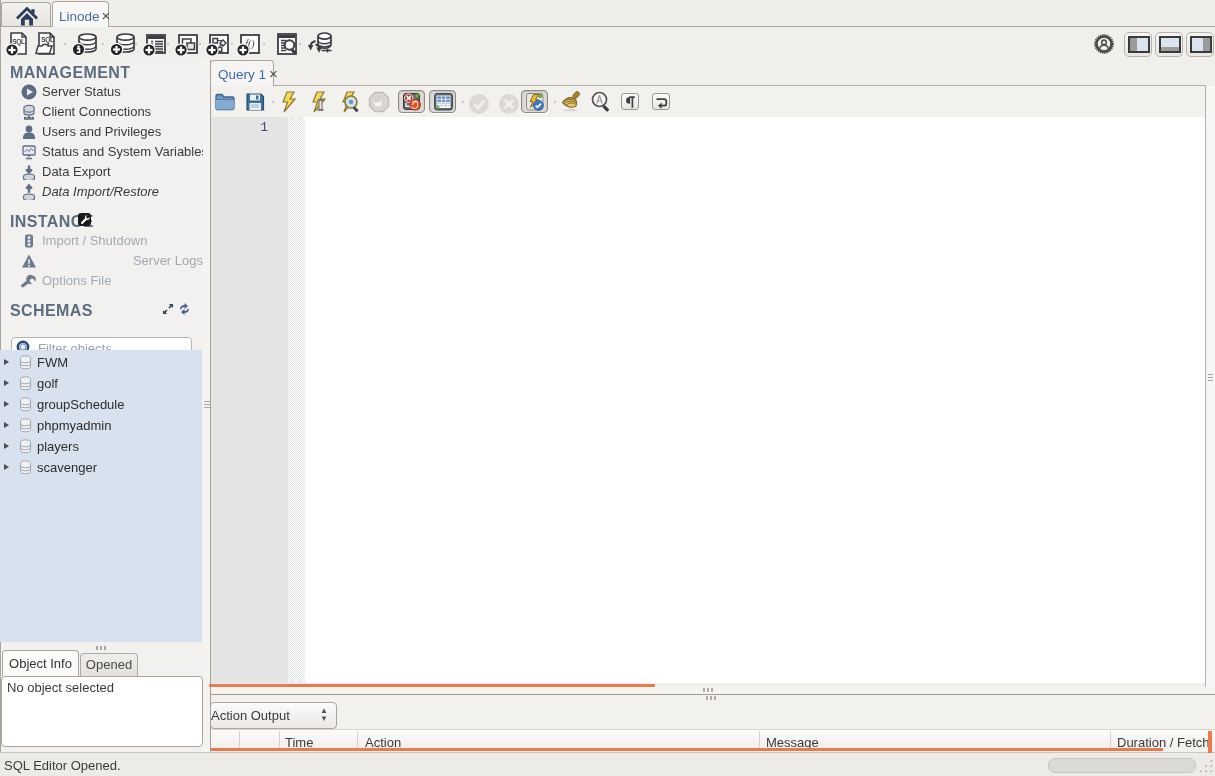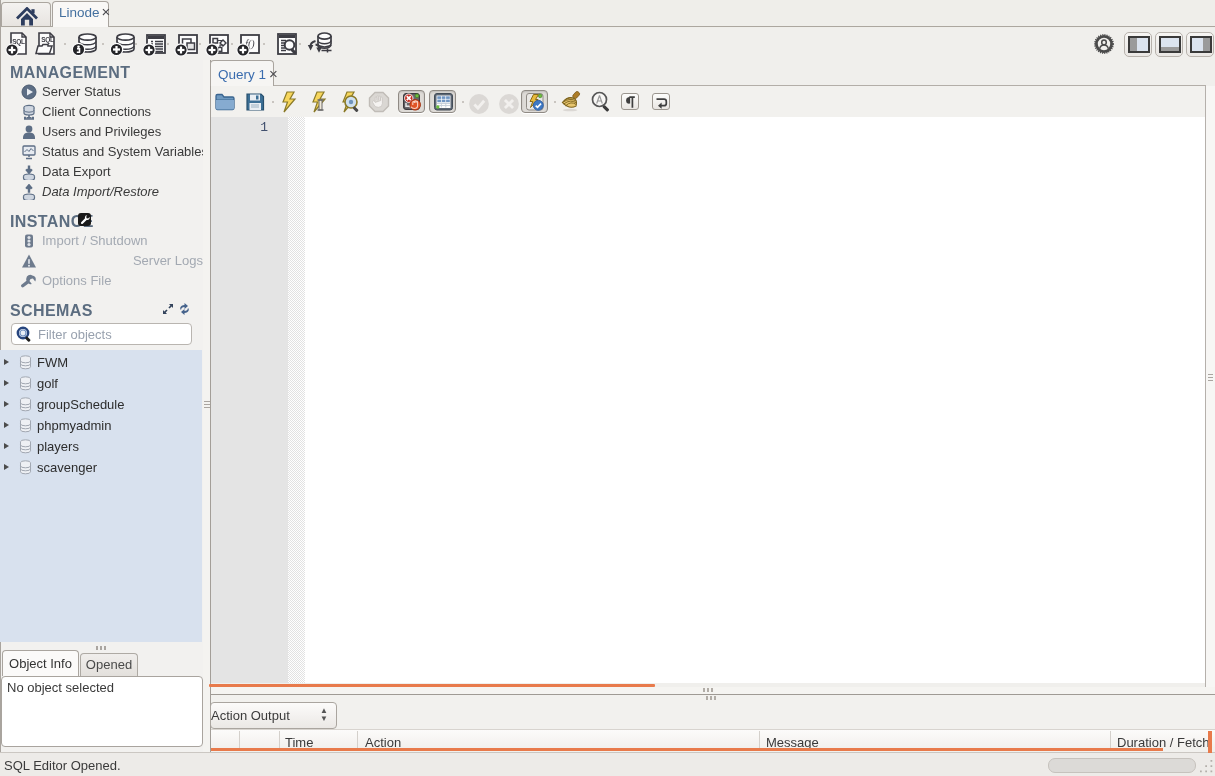--- a/index.html
+++ b/index.html
@@ -6,39 +6,39 @@
   html,body { width:1215px; height:776px; overflow:hidden; }
   body { font-family:"Liberation Sans", sans-serif; background:#f0efec; position:relative; }
   .abs { position:absolute; }
 
   
   #tabbar { left:0; top:0; width:1215px; height:28px; background:#efeeea; border-left:1px solid #a9a49e; }
   #hometab { left:1px; top:2px; width:50px; height:24px; background:linear-gradient(#f4f2f0,#e7e4e0);
              border:1px solid #aba69f; border-bottom:none; border-radius:4px 4px 0 0; }
   #maintab { left:52px; top:1px; width:57px; height:26px; background:#f9f8f6;
              border:1px solid #a9a49e; border-bottom:none; border-radius:4px 4px 0 0;
-             color:#44709f; font-size:13.5px; line-height:20px; padding-left:6px; z-index:3; white-space:nowrap; }
+             color:#44709f; font-size:13.5px; line-height:27px; padding-left:6px; z-index:3; white-space:nowrap; }
   #maintab .x { color:#4a4a4e; font-size:15px; margin-left:2px; }
   #tabline { left:0; top:26px; width:1215px; height:1px; background:#aca79f; }
 
   
   #toolbar { left:0; top:28px; width:1215px; height:32px; background:#f0efec; border-left:1px solid #a9a49e;}
   .tbi { position:absolute; top:31px; width:26px; height:26px; }
   .tbdot { position:absolute; top:43px; width:2px; height:2px; background:#c9c5c0; }
   .panelbtn { position:absolute; top:32px; width:28px; height:25px; border:1px solid #b7b2ac;
               border-radius:5px; background:linear-gradient(#f7f6f4,#eae7e4); }
   .panelbtn svg { position:absolute; left:3px; top:3px; }
 
   
   #sidebar { left:0; top:60px; width:203px; height:692px; background:#f2f1ef; border-left:1px solid #a9a49e; }
   .sechead { position:absolute; font-size:16px; font-weight:bold; color:#5c6d80; letter-spacing:0.4px;text-align:center; }
   .mitem { position:absolute; left:42px; font-size:13px; color:#3a3a3a; white-space:nowrap; width:161px; overflow:hidden; }
   .mitem.dis { color:#a3a9b2; }
   .micon { position:absolute; left:21px; width:16px; height:16px; }
-  #filterbox { left:11px; top:323px; width:181px; height:22px; background:#fff; border:1px solid #b9b5b0; border-radius:4px;padding-left:40px; }
+  #filterbox { left:11px; top:337px; width:181px; height:22px; background:#fff; border:1px solid #b9b5b0; border-radius:4px;padding-left:40px; }
   #filterbox span { position:absolute; left:26px; top:3px; font-size:13px; color:#98a1ae; }
   #tree { left:0; top:350px; width:202px; height:292px; background:#d8e1ee; }
   .trow { position:absolute; left:0; width:202px; height:21px; }
   .trow .tri { position:absolute; left:4px; top:7px; width:0; height:0; border-left:5px solid #4c4c4c; border-top:3.5px solid transparent; border-bottom:3.5px solid transparent; }
   .trow .txt { position:absolute; left:37px; top:3px; font-size:13px; color:#2d2d2d; }
   .trow svg { position:absolute; left:19px; top:3px; }
 
   
   #vsplit { left:203px; top:60px; width:8px; height:692px; background:#f4f3f0; }
   #vsplitline { left:210px; top:60px; width:1px; height:692px; background:#a39e98; }

